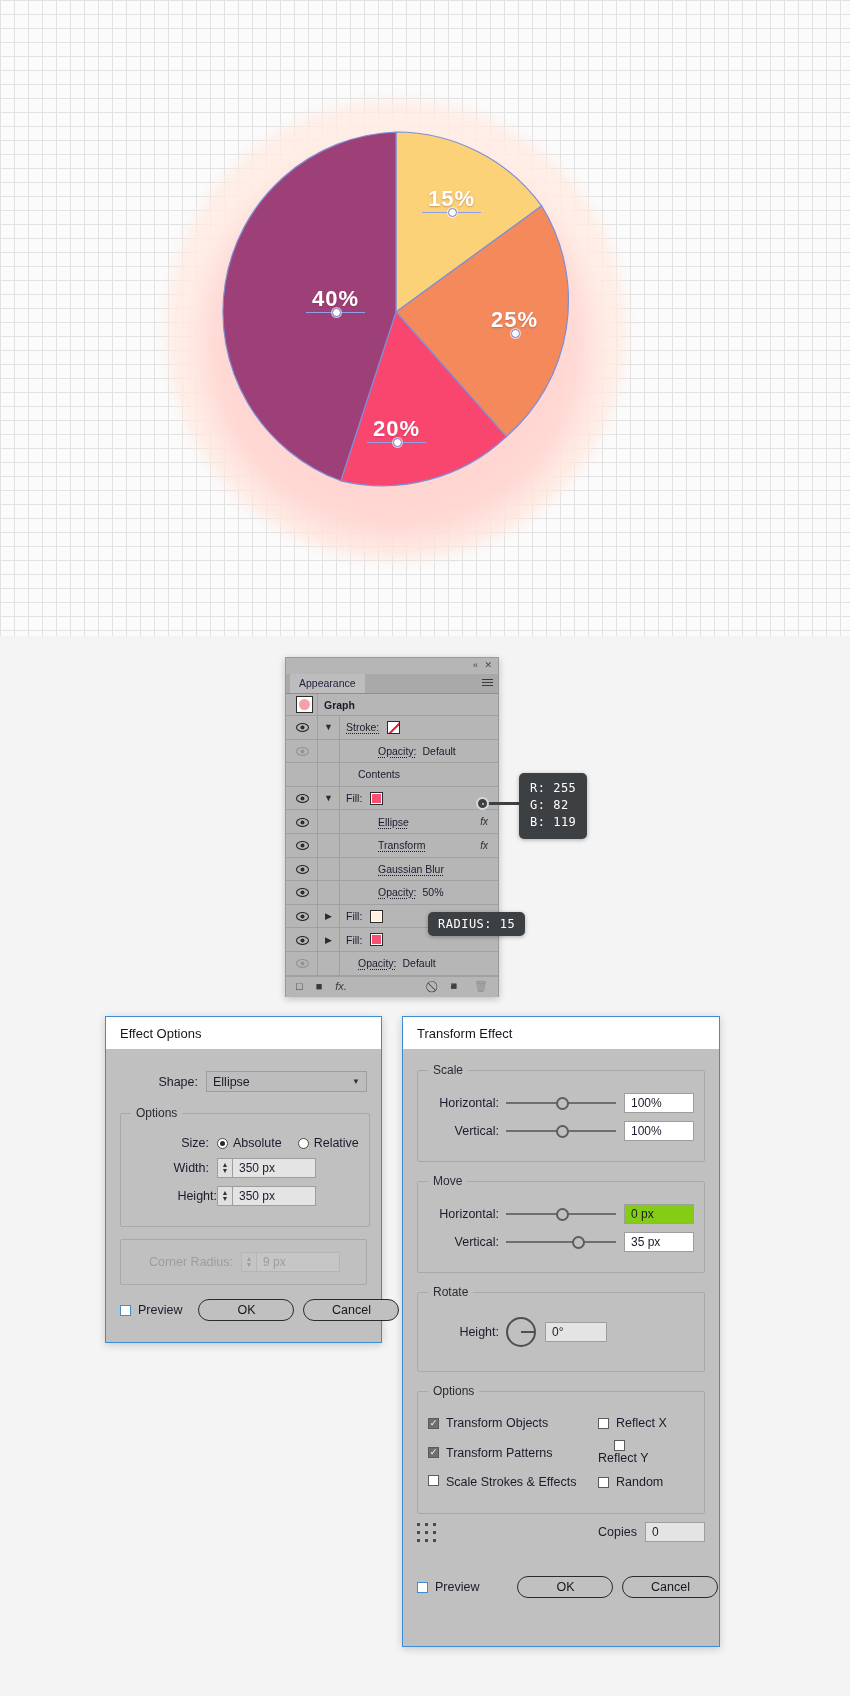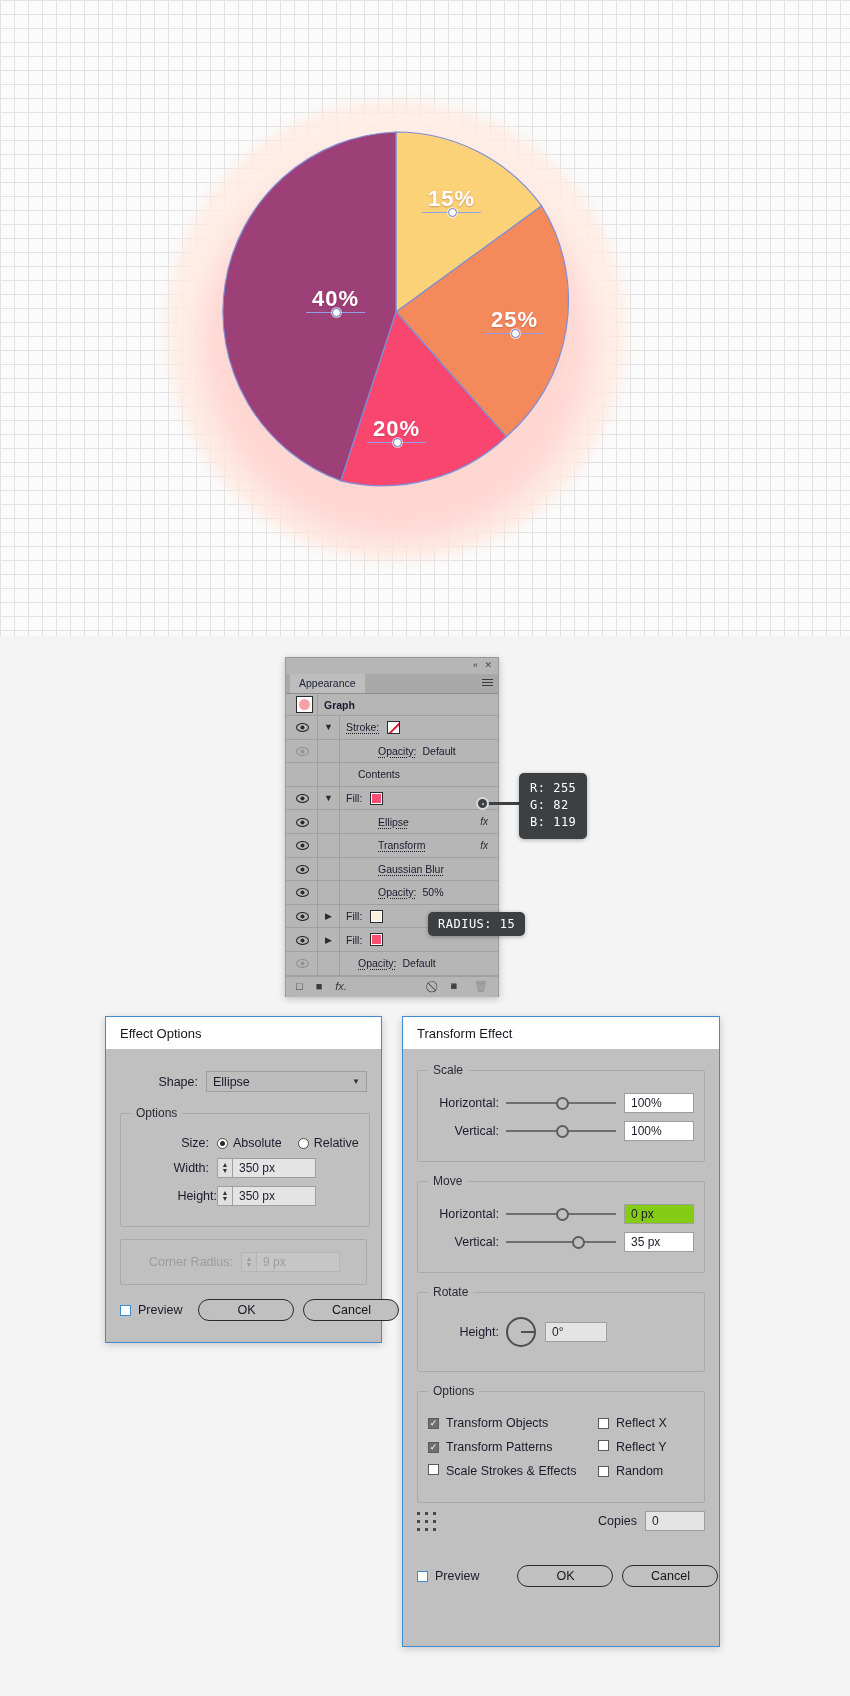--- a/index.html
+++ b/index.html
@@ -619,21 +619,21 @@
           <span class="chk"></span>
           <span>Reflect X</span>
         </label>
       </div>
 
       <div style="display:flex; margin:10px 0;">
         <label style="display:flex;align-items:center;width:170px;">
           <span class="chk on">✓</span>
           <span>Transform Patterns</span>
         </label>
-        <label style="display:flex;">
+        <label style="display:flex;align-items:center;flex-direction:column;">
           <span class="chk"></span>
           <span>Reflect Y</span>
         </label>
       </div>
 
       <div style="display:flex; margin:10px 0;">
         <label style="display:flex;align-items:flex-start;width:170px;">
           <span class="chk"></span>
           <span>Scale Strokes &amp; Effects</span>
         </label>

